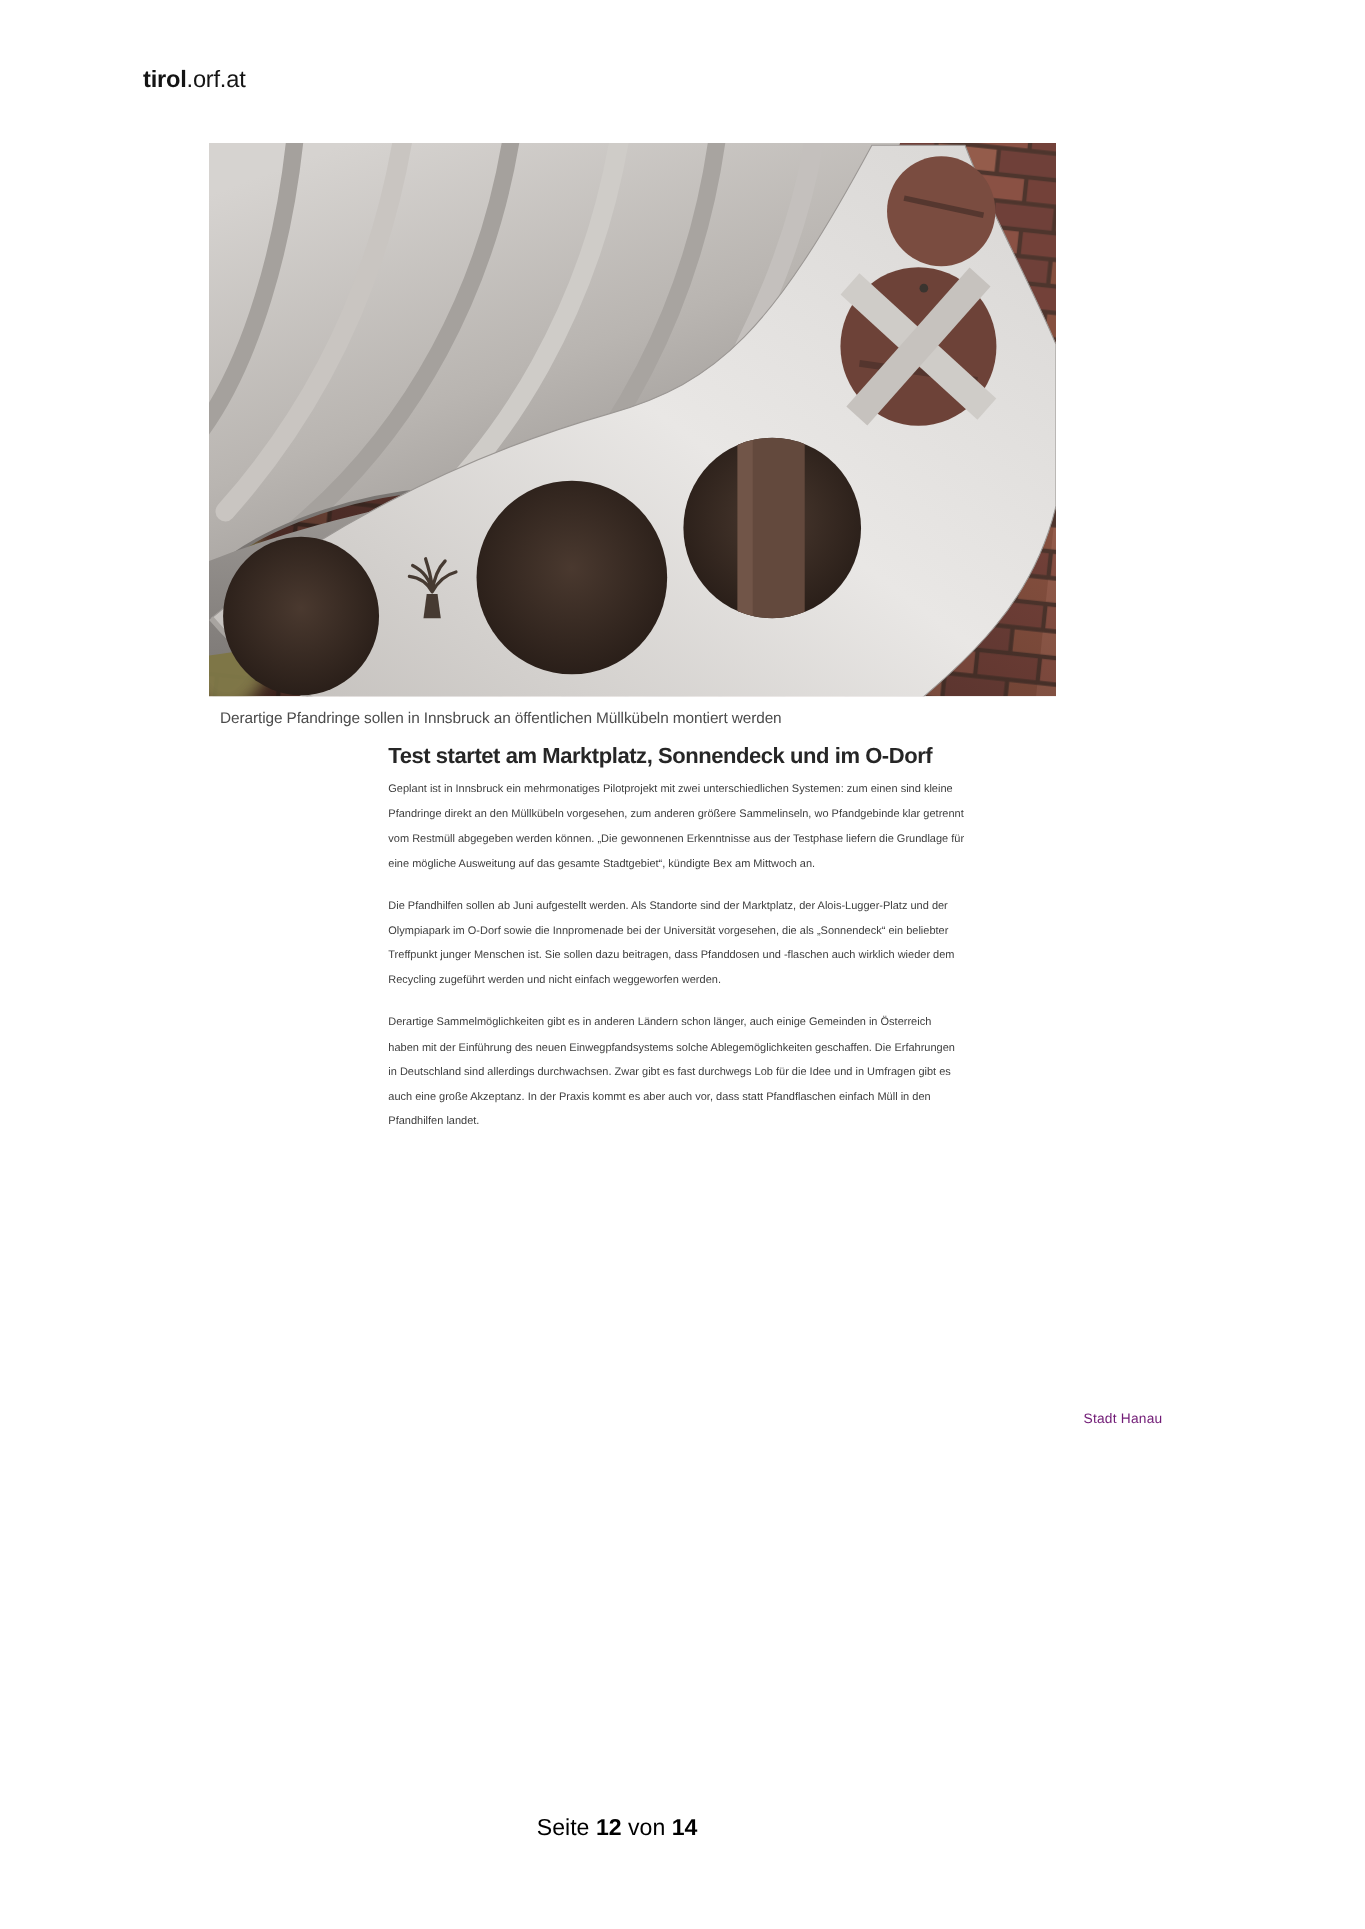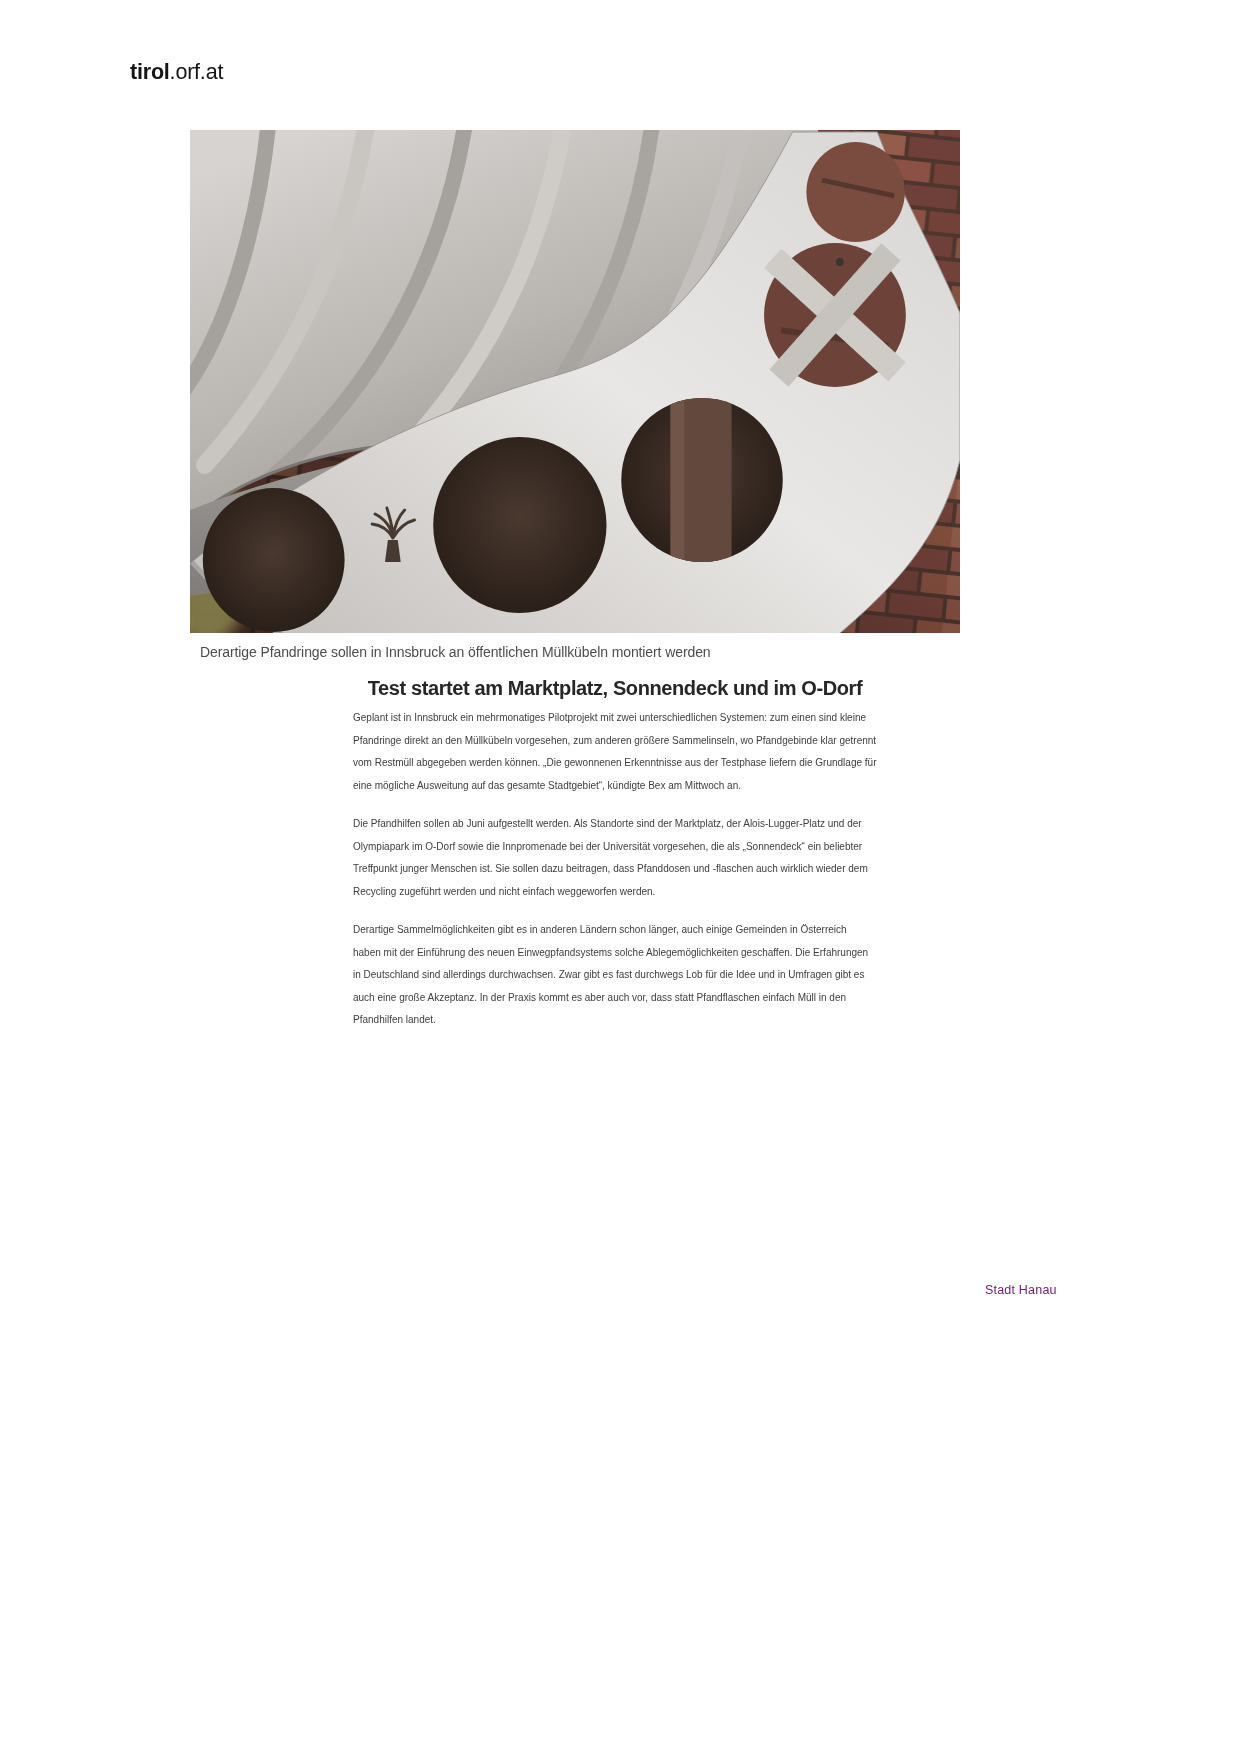--- a/index.html
+++ b/index.html
@@ -8,21 +8,21 @@
 
   .logo{position:absolute;left:130px;top:60px;font-size:21.5px;color:#141414;letter-spacing:-0.2px;}
   .logo .b{font-weight:bold;}
 
   .figure{position:absolute;left:176px;top:130px;width:710px;margin-left:14px;}
   .photo{display:block;width:770px;height:503px;}
   .caption{margin:11px 0 0 10px;font-size:14px;color:#4c4c4c;letter-spacing:-0.1px;}
 
   .article{position:absolute;left:353px;top:676px;width:524px;}
   .article h2{margin:0 0 7px 0;font-size:20px;line-height:24px;color:#262626;
-              letter-spacing:-0.4px;font-weight:bold;text-align:center;}
+              letter-spacing:-0.4px;font-weight:bold;}
   .article h2.h2-second{margin-top:26px;}
   .article p{margin:0 0 16px 0;font-size:10px;line-height:22.5px;color:#3d3d3d;letter-spacing:0;}
 
   .credit{position:absolute;left:985px;top:1283px;font-size:12.5px;color:#701a75;letter-spacing:0.2px;}
 
   .footer{position:absolute;left:176px;top:1650px;width:770px;text-align:center;
           font-size:21px;color:#000;}
   .footer .num{font-weight:bold;}
 </style>
 </head>
@@ -128,14 +128,15 @@
 
   <div class="article">
     <h2>Test startet am Marktplatz, Sonnendeck und im O-Dorf</h2>
     <p>Geplant ist in Innsbruck ein mehrmonatiges Pilotprojekt mit zwei unterschiedlichen Systemen: zum einen sind kleine Pfandringe direkt an den Müllkübeln vorgesehen, zum anderen größere Sammelinseln, wo Pfandgebinde klar getrennt vom Restmüll abgegeben werden können. „Die gewonnenen Erkenntnisse aus der Testphase liefern die Grundlage für eine mögliche Ausweitung auf das gesamte Stadtgebiet“, kündigte Bex am Mittwoch an.</p>
     <p>Die Pfandhilfen sollen ab Juni aufgestellt werden. Als Standorte sind der Marktplatz, der Alois-Lugger-Platz und der Olympiapark im O-Dorf sowie die Innpromenade bei der Universität vorgesehen, die als „Sonnendeck“ ein beliebter Treffpunkt junger Menschen ist. Sie sollen dazu beitragen, dass Pfanddosen und -flaschen auch wirklich wieder dem Recycling zugeführt werden und nicht einfach weggeworfen werden.</p>
     <p>Derartige Sammelmöglichkeiten gibt es in anderen Ländern schon länger, auch einige Gemeinden in Österreich haben mit der Einführung des neuen Einwegpfandsystems solche Ablegemöglichkeiten geschaffen. Die Erfahrungen in Deutschland sind allerdings durchwachsen. Zwar gibt es fast durchwegs Lob für die Idee und in Umfragen gibt es auch eine große Akzeptanz. In der Praxis kommt es aber auch vor, dass statt Pfandflaschen einfach Müll in den Pfandhilfen landet.</p>
   </div>
 
   <div class="credit">Stadt Hanau</div>
 
+  <div class="footer"><span>Seite</span>&nbsp;<span class="num">12</span>&nbsp;<span>von</span>&nbsp;<span class="num">14</span></div>
 
 </div>
 
 </body></html>

